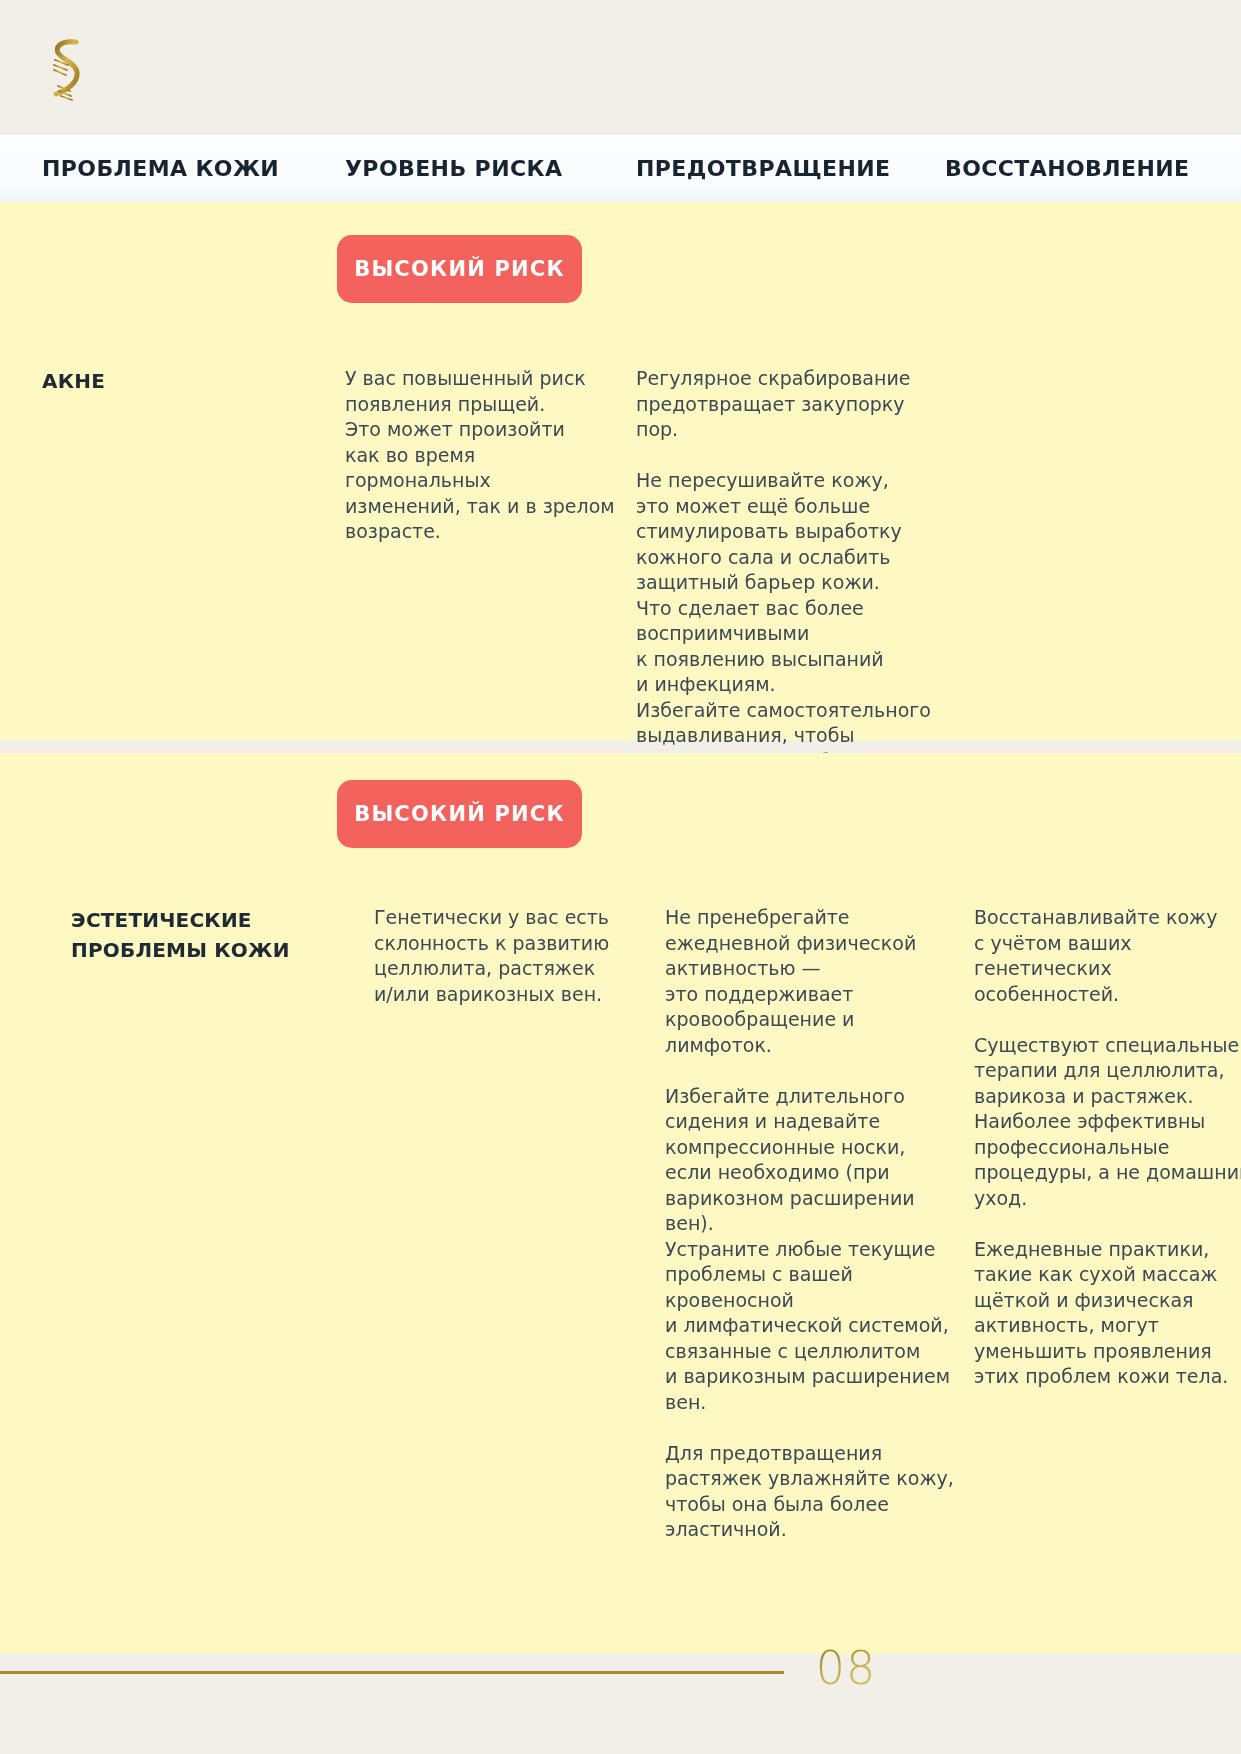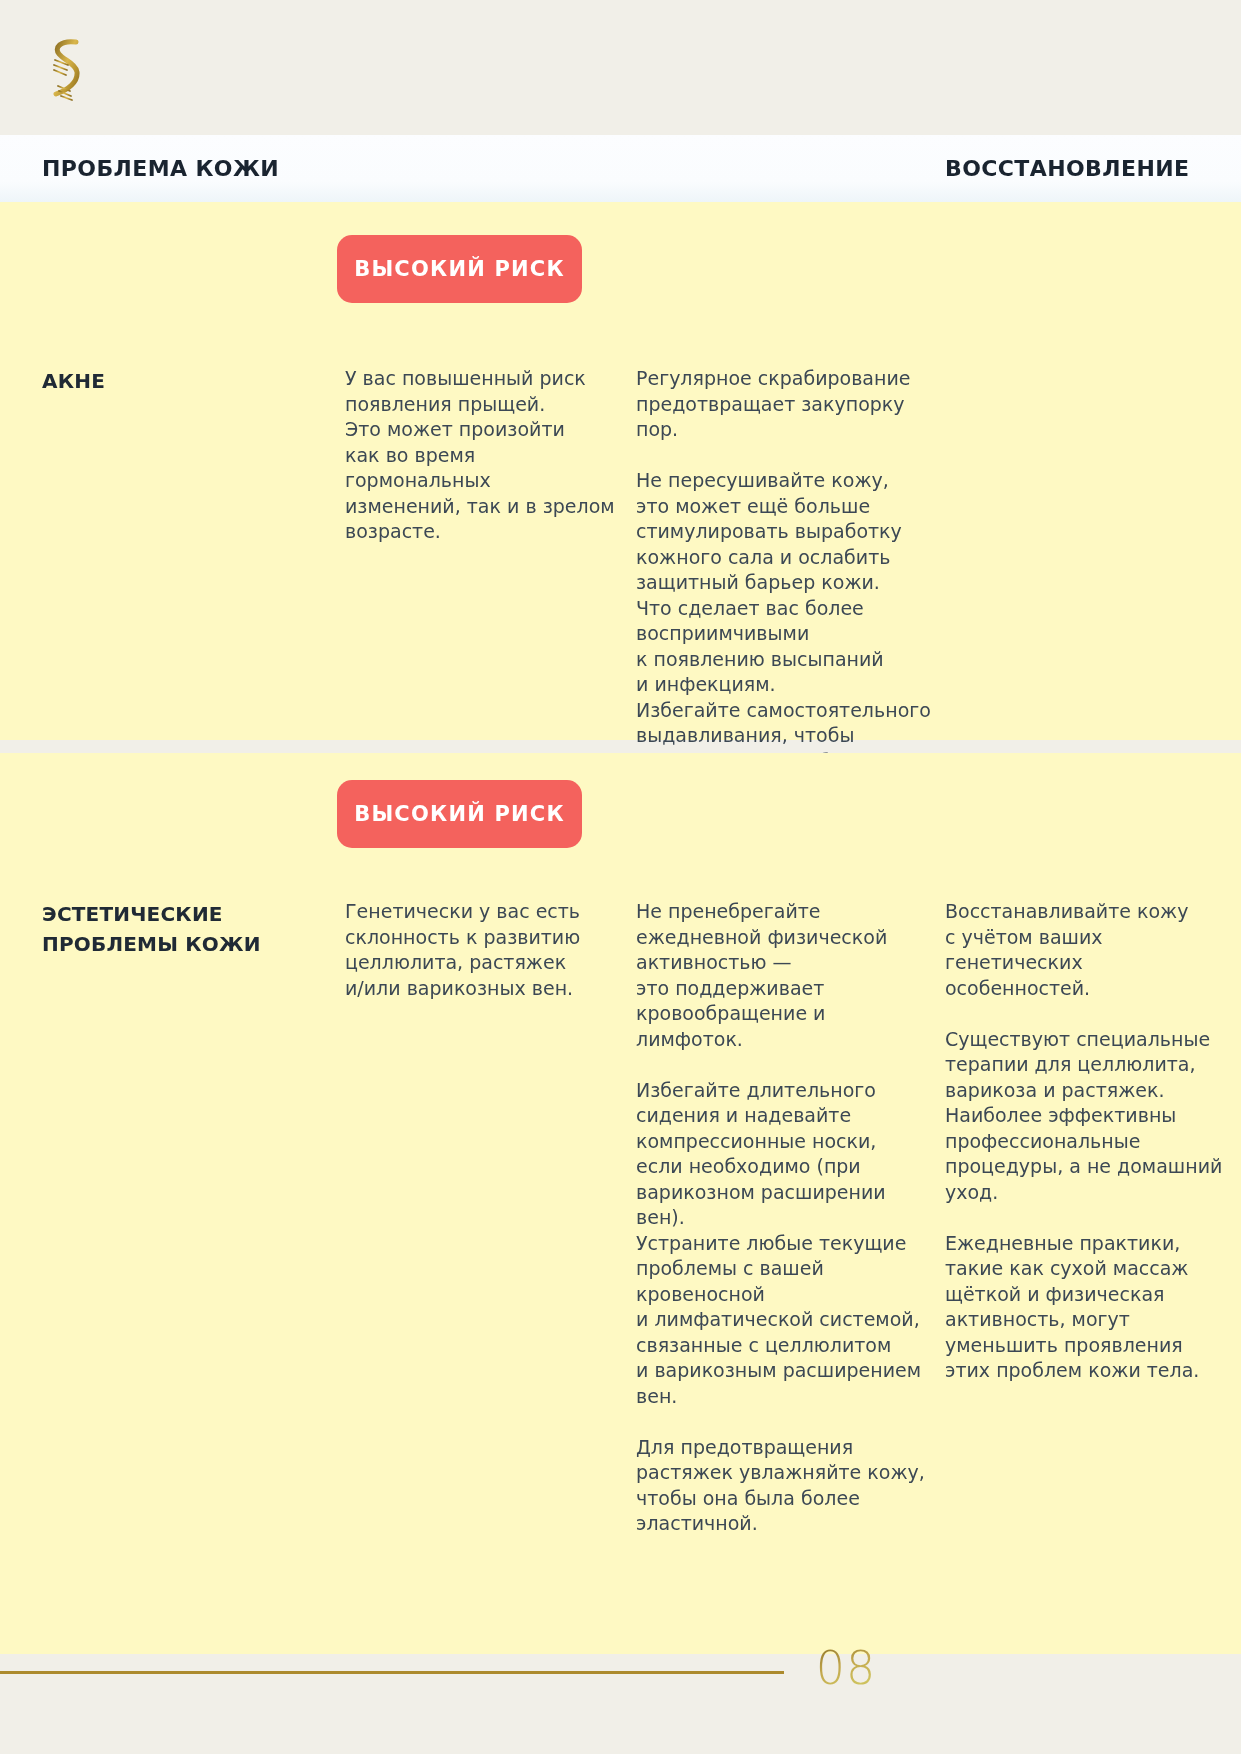--- a/index.html
+++ b/index.html
@@ -39,21 +39,21 @@
     white-space:nowrap;
   }
   .section-1 .badge{top:33px;}
   .section-2 .badge{top:27px;}
   .cell{
     position:absolute;
     font-size:19px;line-height:25.5px;color:#3c4854;
     white-space:pre-line;
   }
   .section-1 .cell{top:164px;}
-  .section-2 .cell{top:146px;}
+  .section-2 .cell{top:152px;margin-left:29px;}
   .c1{left:42px;width:250px;font-weight:700;color:#202a35;font-size:20px;line-height:30px;letter-spacing:.2px;}
   .c2{left:345px;width:280px;}
   .c3{left:636px;width:300px;}
   .c4{left:945px;width:285px;}
   
   .footer-line{
     position:absolute;left:0;top:1671px;width:784px;height:3px;
     background:#ac8a2d;
   }
   .page-number{
@@ -88,20 +88,22 @@
         <line x1="8" y1="32" x2="20" y2="37"></line>
         <line x1="12" y1="48" x2="24" y2="53"></line>
         <line x1="13" y1="53" x2="25" y2="58"></line>
         <line x1="15" y1="58" x2="26" y2="62"></line>
       </g>
     </svg>
   </div>
 
   <div class="header-band">
     <div class="header-cell hc1">ПРОБЛЕМА КОЖИ</div>
+    <div class="header-cell hc2">УРОВЕНЬ РИСКА</div>
+    <div class="header-cell hc3">ПРЕДОТВРАЩЕНИЕ</div>
     <div class="header-cell hc4">ВОССТАНОВЛЕНИЕ</div>
   </div>
 
   <div class="section section-1">
     <div class="badge">ВЫСОКИЙ РИСК</div>
     <div class="cell c1">АКНЕ</div>
     <div class="cell c2">У вас повышенный риск
 появления прыщей.
 Это может произойти
 как во время гормональных

